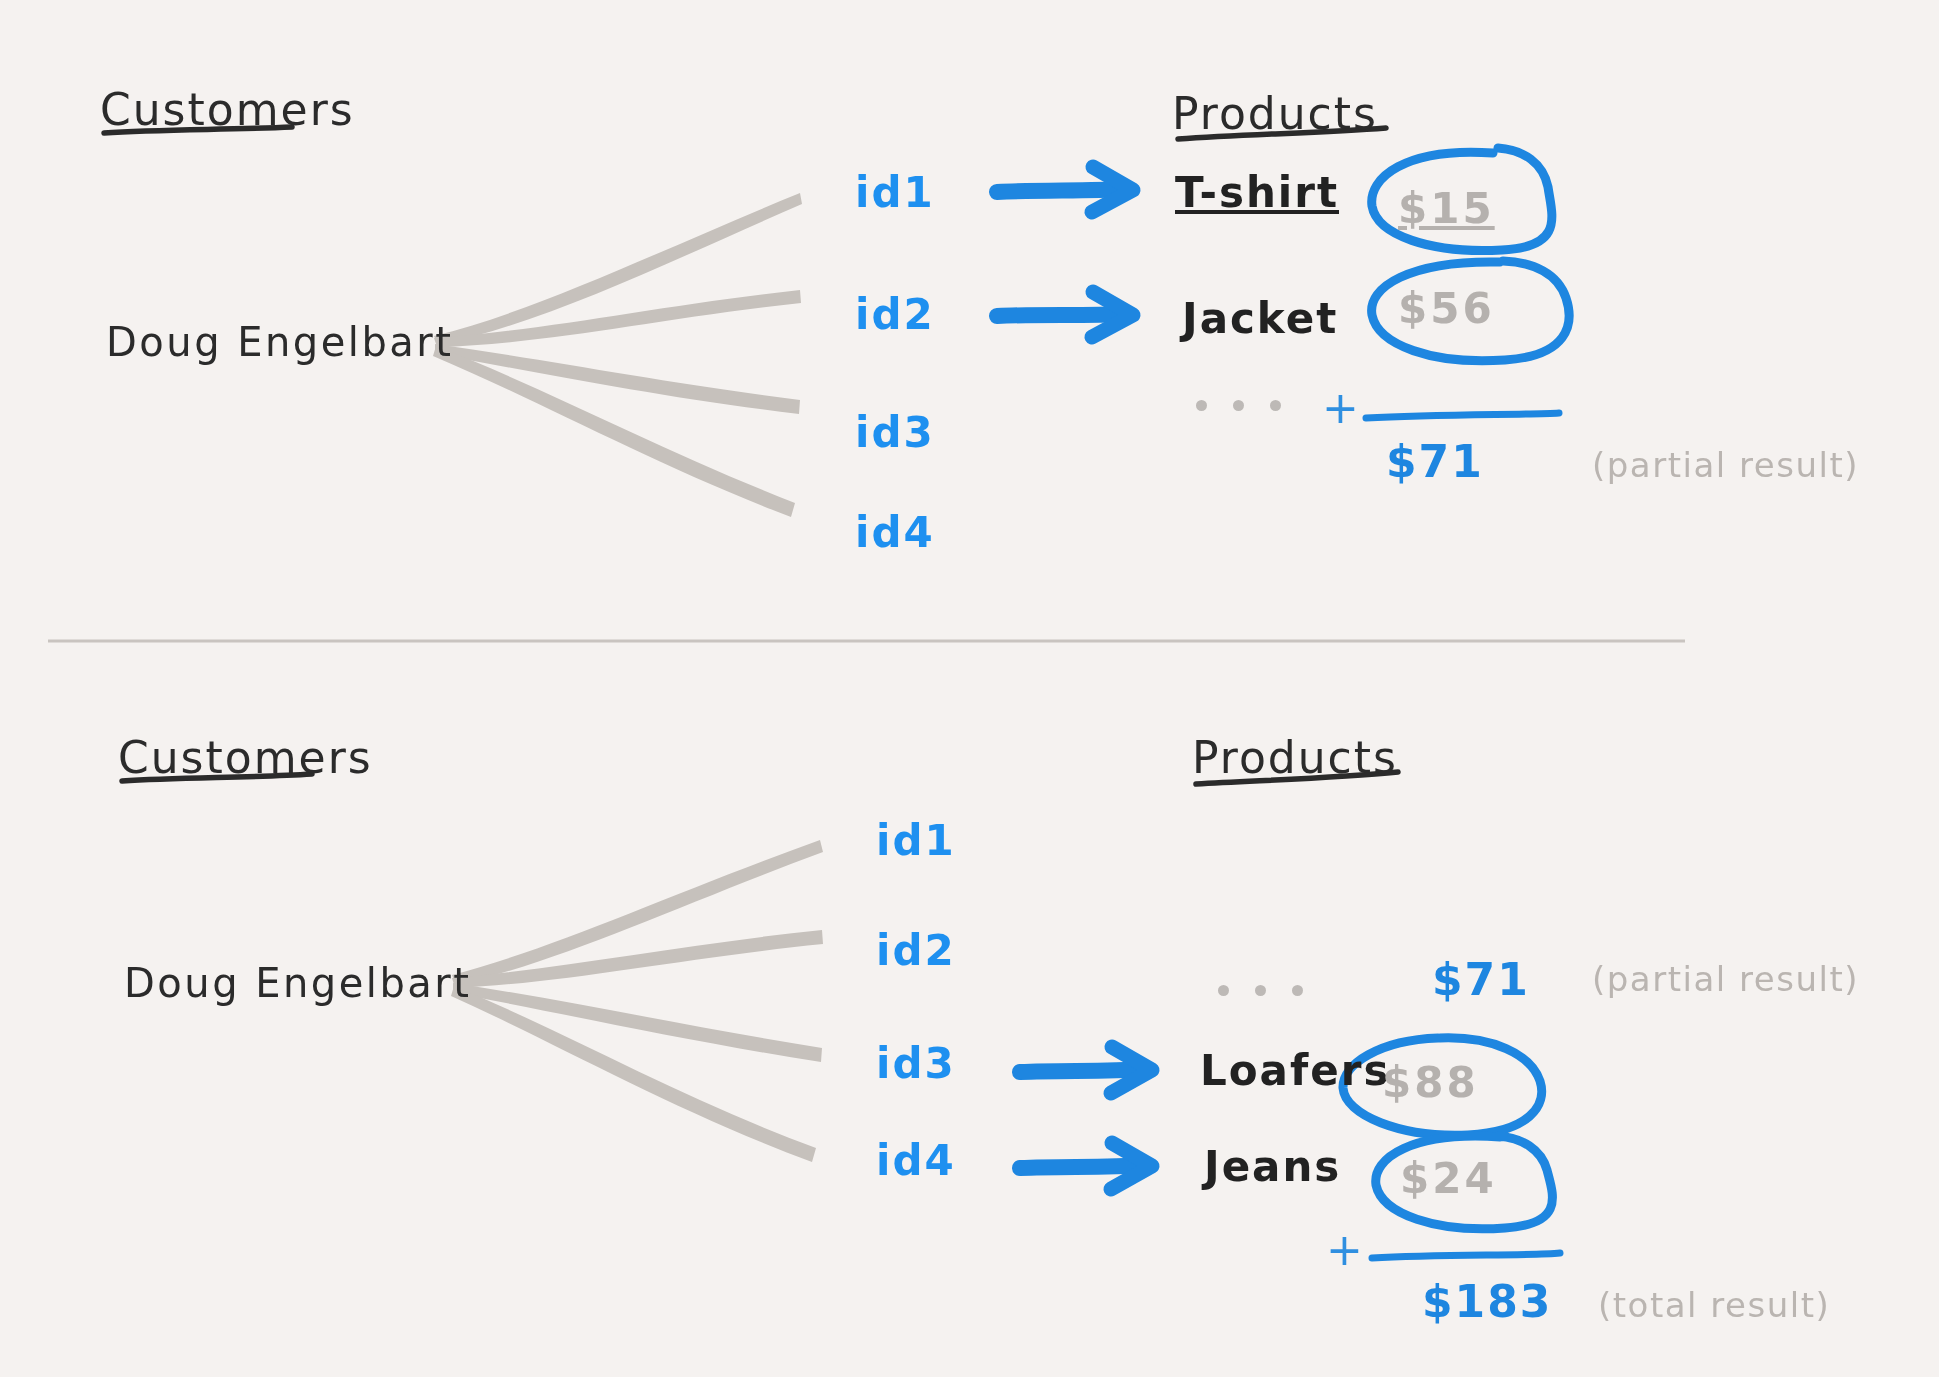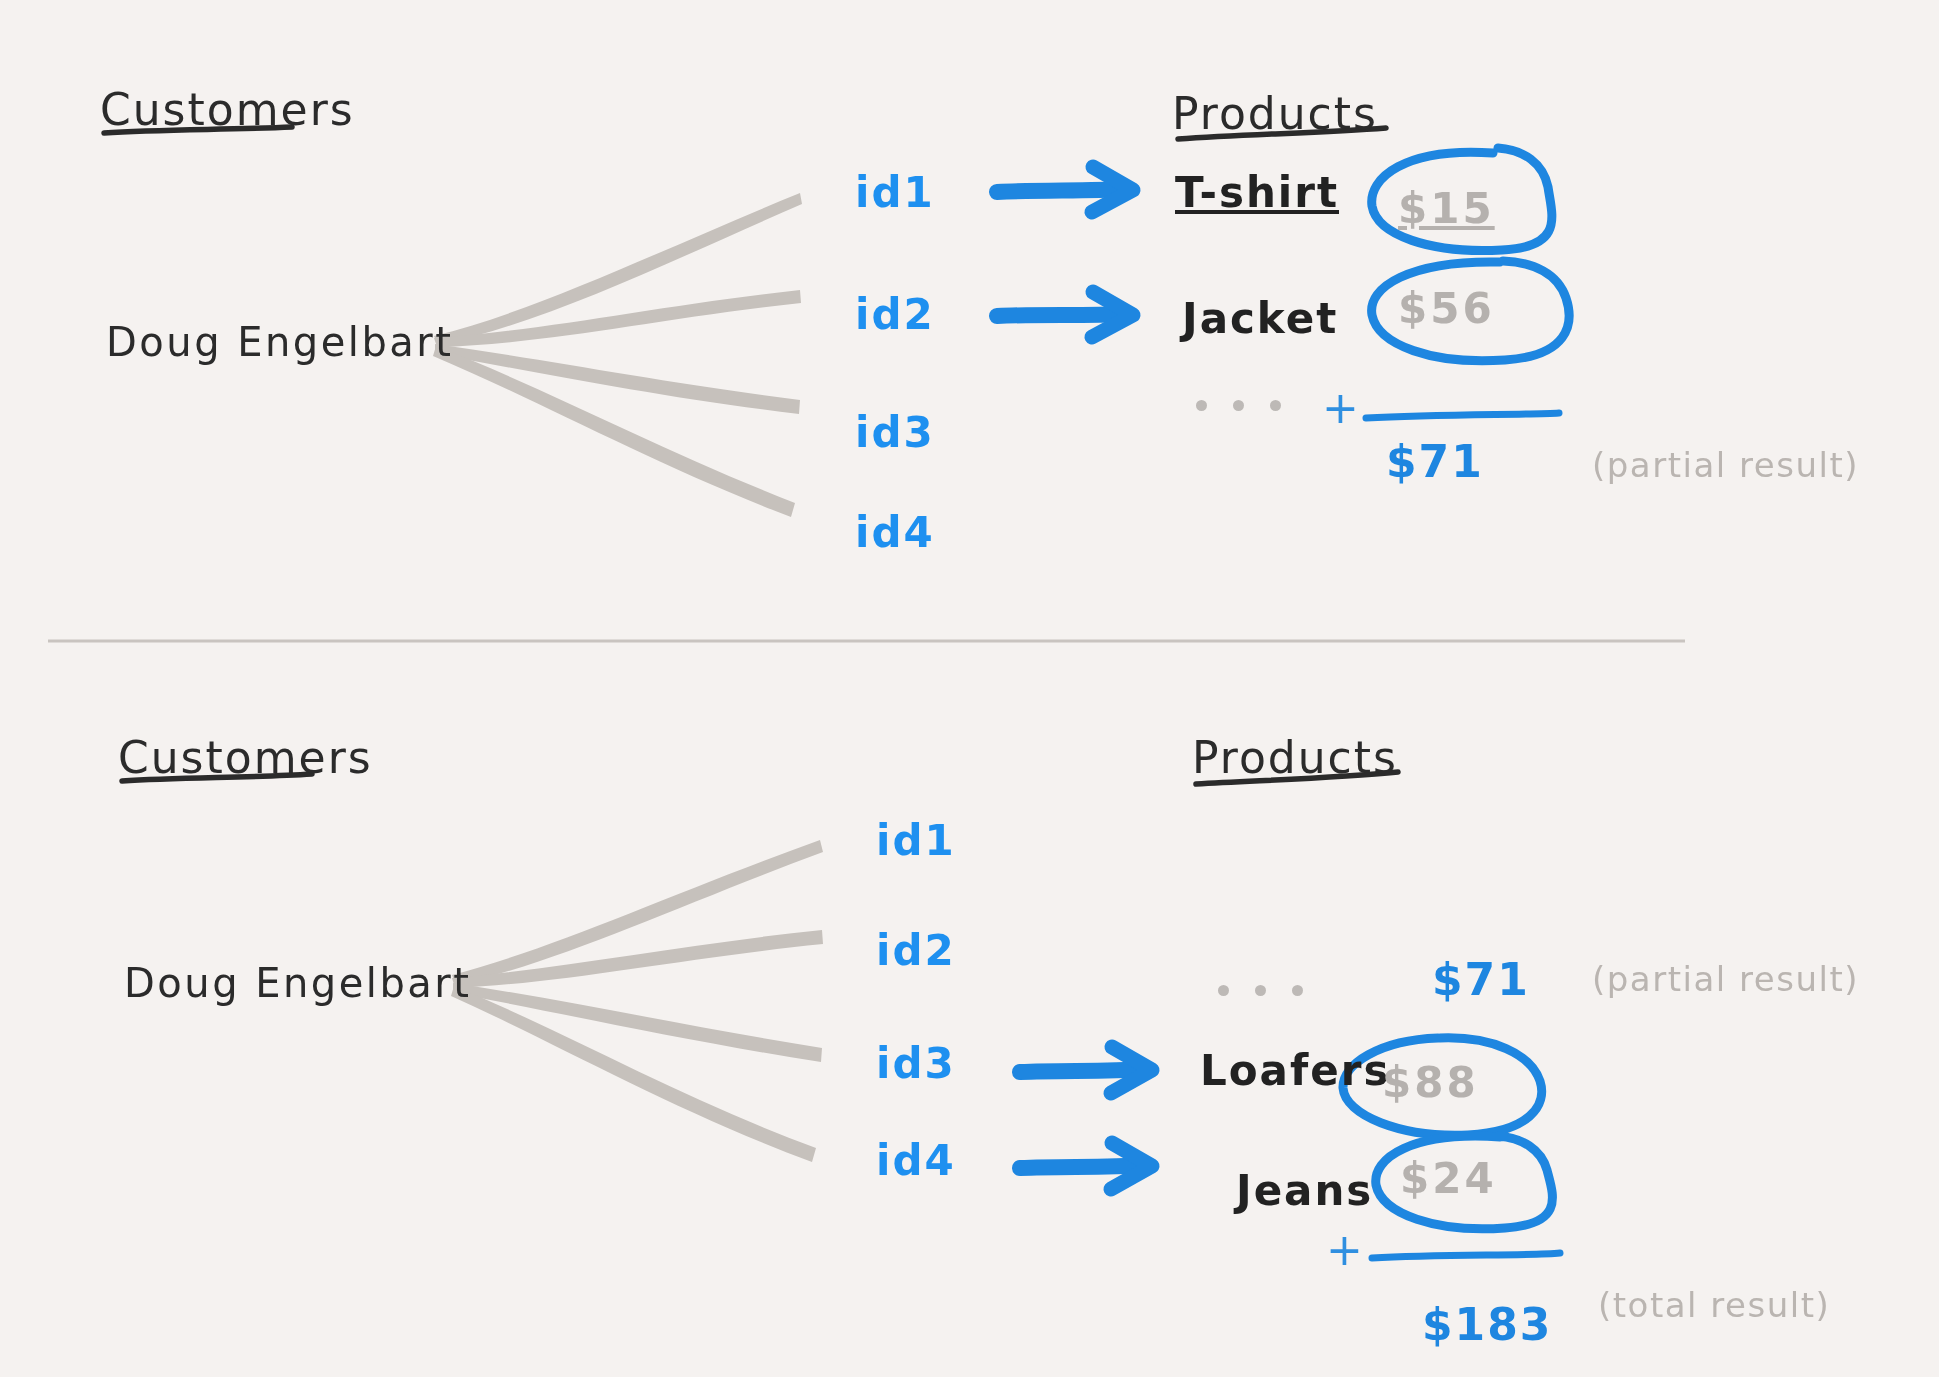--- a/index.html
+++ b/index.html
@@ -200,22 +200,22 @@
     <i></i>
   </div>
 
   <div class="lbl sum-value" style="left:1432px; top:958px;">$71</div>
 
   <div class="lbl note" style="left:1592px; top:962px;">(partial result)</div>
 
   <div class="lbl product-name" style="left:1200px; top:1050px;">Loafers</div>
   <div class="lbl price" style="left:1382px; top:1062px;">$88</div>
 
-  <div class="lbl product-name" style="left:1236px; top:1146px;margin-top:24px;">Jeans</div>
+  <div class="lbl product-name" style="left:1204px; top:1146px;">Jeans</div>
   <div class="lbl price" style="left:1400px; top:1158px;">$24</div>
 
   <div class="lbl plus-sign" style="left:1326px; top:1228px;">+</div>
 
-  <div class="lbl sum-value" style="left:1422px; top:1280px;margin-top:23px;">$183</div>
+  <div class="lbl sum-value" style="left:1422px; top:1280px;">$183</div>
 
   <div class="lbl note" style="left:1598px; top:1288px;">(total result)</div>
 
 </div>
 
 </body></html>

